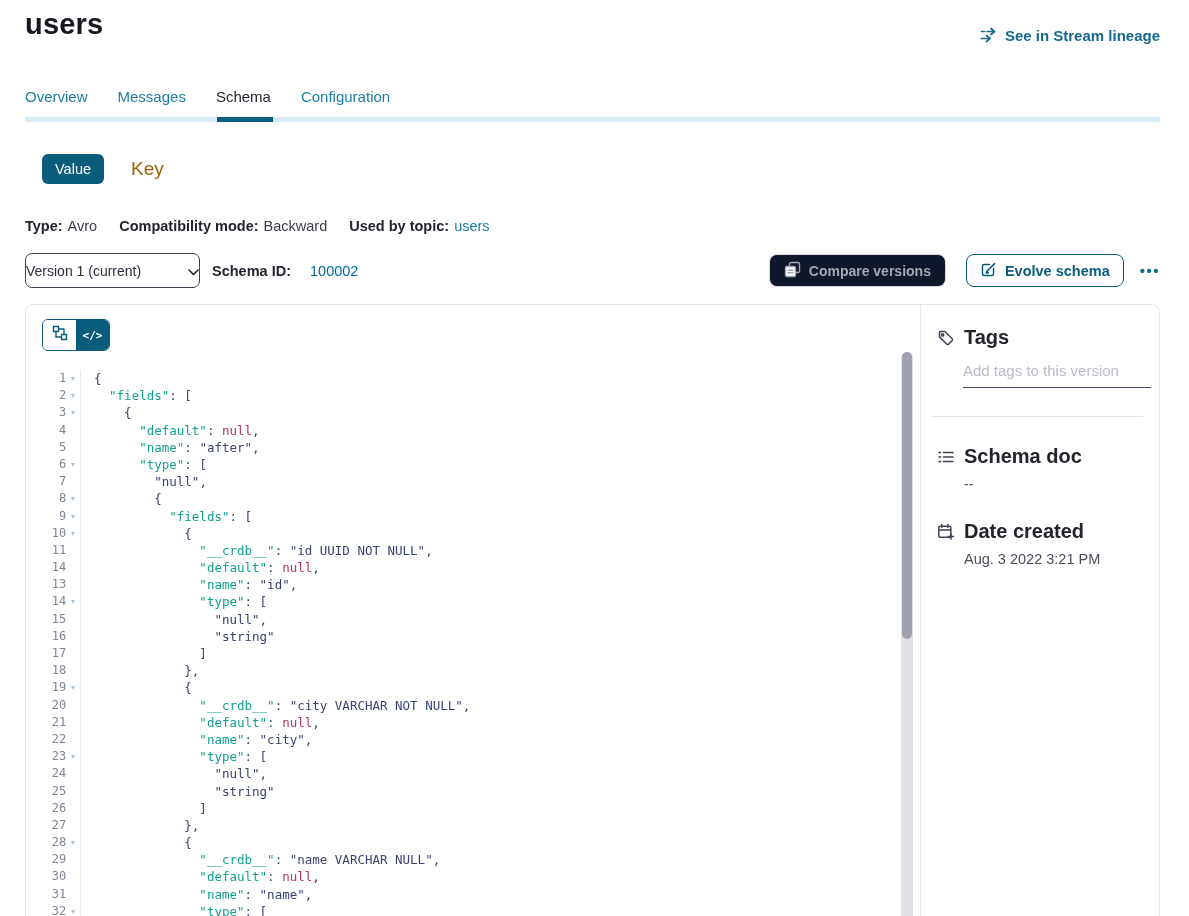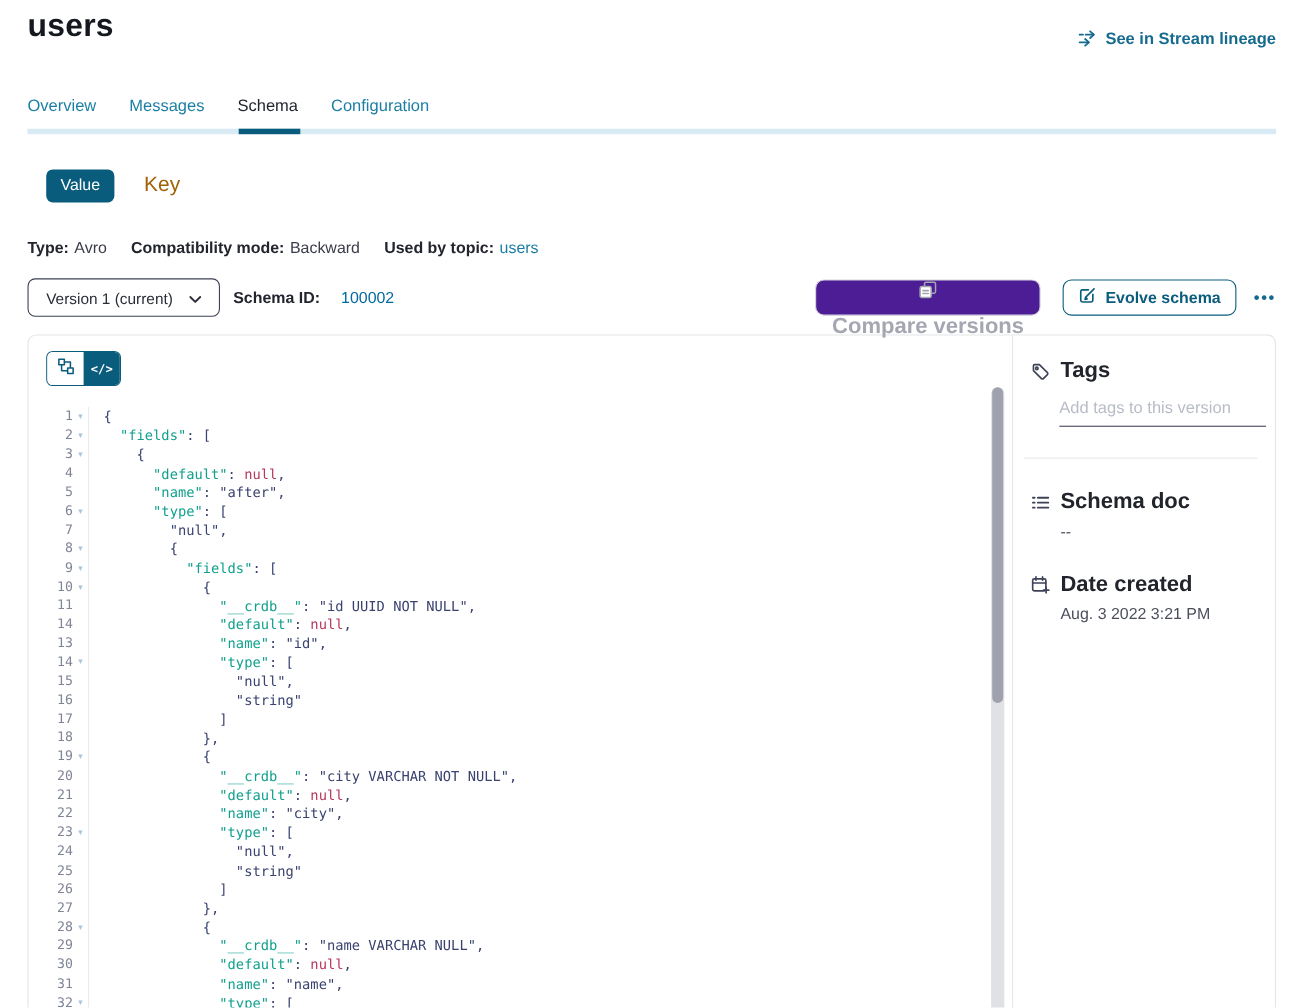--- a/index.html
+++ b/index.html
@@ -29,29 +29,29 @@
   
   .meta { margin-top:34px; font-size:14.5px; display:flex; align-items:center; }
   .meta b { color:#22242e; }
   .meta .v { color:#3a3d49; margin-left:5px; }
   .meta .grp { margin-right:22px; display:flex; }
   .meta a { color:#1c7ea4; margin-left:5px; text-decoration:none; cursor:pointer; }
 
   
   .vbar { margin-top:19px; display:flex; align-items:center; }
   .select { display:flex; align-items:center; justify-content:space-between; width:175px;
-    height:35px; border:1px solid #3d4154; border-radius:7px; padding:0 16px;
+    height:35px; border:1px solid #3d4154; border-radius:7px; padding:0 0;
     font-size:14px; color:#2b2e3a; cursor:pointer; background:#fff; }
   .schemaid { margin-left:12px; font-size:14.5px; }
   .schemaid b { color:#22242e;margin-top:32px; }
   .schemaid .v { color:#0369a1; margin-left:15px; }
   .vbar-right { margin-left:auto; display:flex; align-items:center; gap:20px; }
   .btn-compare { display:flex; align-items:center; gap:8px; height:33px; padding:0 14px;
-    border:1px solid #d6d8de; border-radius:8px; background:#4c1d95; color:#a4a7b1;
-    font-size:20px; font-weight:600; font-family:inherit; cursor:default;flex-direction:column; }
+    border:1px solid #d6d8de; border-radius:8px; background:#0f172a; color:#a4a7b1;
+    font-size:14px; font-weight:600; font-family:inherit; cursor:default; }
   .btn-evolve { display:flex; align-items:center; gap:8px; height:33px; padding:0 13px;
     border:1px solid #0a5c7d; border-radius:8px; background:#fff; color:#0a5c7d;
     font-size:14.5px; font-weight:700; font-family:inherit; cursor:pointer; }
   .more { color:#156a8e; font-size:15px; font-weight:800; letter-spacing:1.5px;
     cursor:pointer; margin-left:-4px; }
 
   
   .card { margin-top:16px; display:flex; border:1px solid #e4e5e9; border-radius:8px;
     height:640px; overflow:hidden; }
   .editor { flex:1; min-width:0; position:relative; padding-top:14px; }

